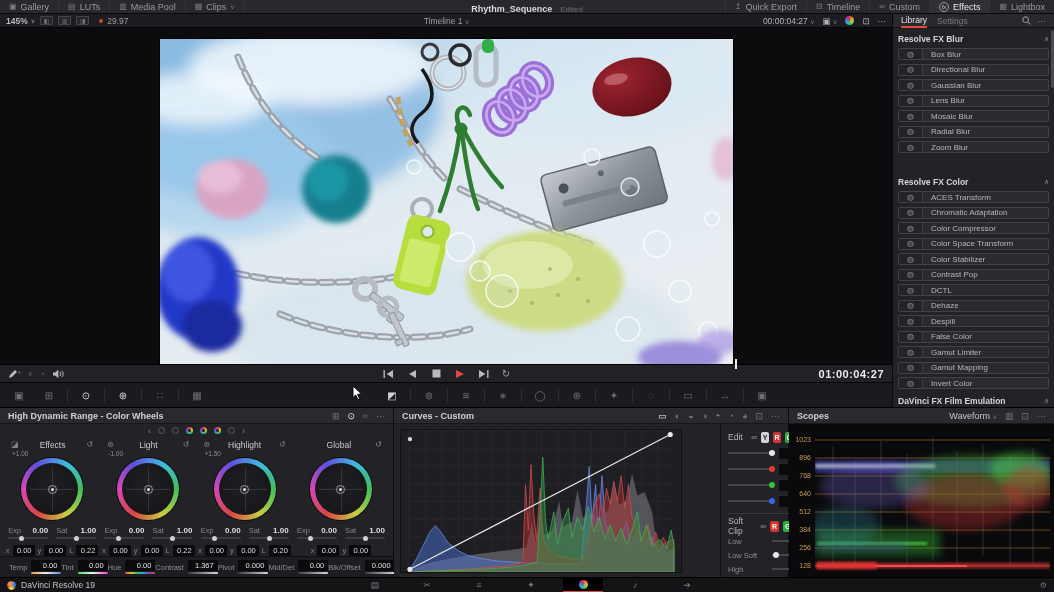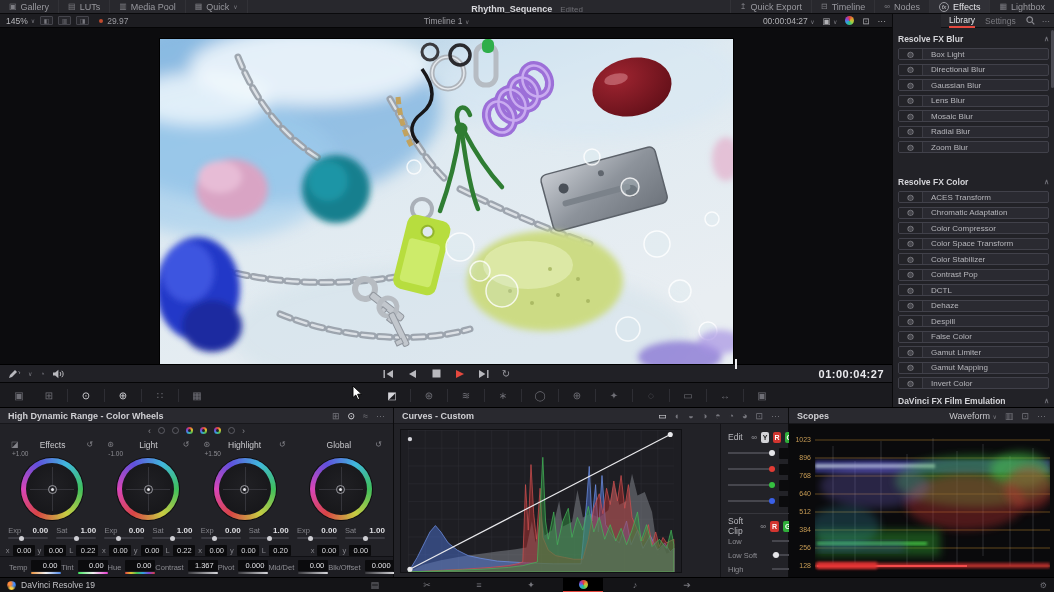--- a/index.html
+++ b/index.html
@@ -22,21 +22,21 @@
   .tb-title .s { color:#6e6e74; font-size:8px; }
   .fx-badge { width:10px; height:10px; border:1px solid #9a9aa0; border-radius:50%;
     font-size:6px; display:flex; align-items:center; justify-content:center; color:#c9c9cd; font-style:italic;}
 
   
   .middle { height:393px; display:flex; }
   .left-col { width:893px; display:flex; flex-direction:column; border-right:1px solid #0a0a0c; }
 
   .subbar { height:14px; background:#1d1d21; display:flex; align-items:center; font-size:8.5px;
     color:#9a9aa0; position:relative; border-bottom:1px solid #050506; padding:0 6px; }
-  .subbar .zoom-sel { display:flex; gap:3px; align-items:center; color:#b8b8bc; font-weight:normal; }
+  .subbar .zoom-sel { display:flex; gap:3px; align-items:center; color:#b8b8bc; font-weight:bold; }
   .mini-box { width:13px; height:9px; border:1px solid #45454c; border-radius:1px; margin-left:5px;
     font-size:6px; color:#7a7a80; display:flex; align-items:center; justify-content:center; background:#26262b;}
   .fpsdot { width:4px; height:4px; border-radius:50%; background:#c14a2e; margin:0 4px 0 10px; }
   .sub-center { position:absolute; left:0; width:893px; text-align:center; color:#9c9ca2; }
   .sub-right { margin-left:auto; display:flex; align-items:center; gap:8px; color:#b2b2b6; }
   .cwheel { width:9px; height:9px; border-radius:50%;
     background:conic-gradient(#e04040,#e0a030,#a8d040,#30c080,#30a0e0,#9040d0,#e04040); }
   .chev { font-size:6px; color:#7a7a80; }
 
   .viewer { flex:1; background:#0c0c0e; display:flex; justify-content:center; position:relative; }
@@ -56,21 +56,21 @@
   .palettebar { height:25px; background:#1b1b1f; border-top:1px solid #050506; display:flex;
     align-items:center; padding:0 4px; position:relative; }
   .pal-ic { width:30px; text-align:center; font-size:10px; color:#6f6f76; }
   .pal-ic.active { color:#d6d6da; }
   .pal-sep { width:1px; height:13px; background:#2e2e34; margin:0 3px; }
   .mouse-cursor { position:absolute; left:352px; top:3px; z-index:9; }
 
   
   .fx-panel { width:161px; background:#222227; display:flex; flex-direction:column; }
   .fx-tabs { height:14px; display:flex; align-items:center; background:#28282d; padding:0 8px; gap:10px;
-    border-bottom:1px solid #101013; font-size:8.5px; position:relative;margin-left:48px;}
+    border-bottom:1px solid #101013; font-size:8.5px; position:relative;}
   .fx-tab { color:#7b7b81; padding:2px 0 1px; }
   .fx-tab.active { color:#e2e2e6; border-bottom:2px solid #e5483e; }
   .fx-tabs-right { margin-left:auto; display:flex; gap:7px; align-items:center; color:#8a8a90; }
   .fx-list { flex:1; padding:2px 5px 0 5px; overflow:hidden; position:relative; }
   .fx-sec-head { height:13px; display:flex; align-items:center; font-size:8.5px; font-weight:bold;
     color:#d4d4d8; margin:2px 0 3px; }
   .fx-sec-head .col { margin-left:auto; color:#6f6f76; font-size:7px; }
   .fx-item { height:12px; margin-bottom:3.5px; background:#2a2a31; border:1px solid #41414a;
     border-radius:2px; display:flex; align-items:center; overflow:hidden; }
   .fx-thumb { width:24px; align-self:stretch; background:#232328; border-right:1px solid #3c3c44;
@@ -192,40 +192,40 @@
       <div class="tb-btn">
         <span class="gi">▤</span>
         <span>LUTs</span>
       </div>
       <div class="tb-btn">
         <span class="gi">▥</span>
         <span>Media Pool</span>
       </div>
       <div class="tb-btn">
         <span class="gi">▦</span>
-        <span>Quick</span>
+        <span>Clips</span>
         <span class="chev">∨</span>
       </div>
     </div>
     <div class="tb-title">
       <span class="t">Rhythm_Sequence</span>
       <span class="s">Edited</span>
     </div>
     <div class="tb-group right" style="margin-left:auto">
       <div class="tb-btn">
         <span class="gi">↥</span>
         <span>Quick Export</span>
       </div>
       <div class="tb-btn">
         <span class="gi">⊟</span>
         <span>Timeline</span>
       </div>
       <div class="tb-btn">
         <span class="gi">∞</span>
-        <span>Nodes</span>
+        <span>Custom</span>
       </div>
       <div class="tb-btn active">
         <span class="fx-badge">fx</span>
         <span>Effects</span>
       </div>
       <div class="tb-btn">
         <span class="gi">▦</span>
         <span>Lightbox</span>
       </div>
     </div>
@@ -531,21 +531,21 @@
       </div>
       <div class="fx-list">
         <div class="fx-scroll"></div>
 
         <div class="fx-sec-head">
           <span>Resolve FX Blur</span>
           <span class="col">∧</span>
         </div>
         <div class="fx-item">
           <span class="fx-thumb">◍</span>
-          <span class="fx-label">Box Light</span>
+          <span class="fx-label">Box Blur</span>
         </div>
         <div class="fx-item">
           <span class="fx-thumb">◍</span>
           <span class="fx-label">Directional Blur</span>
         </div>
         <div class="fx-item">
           <span class="fx-thumb">◍</span>
           <span class="fx-label">Gaussian Blur</span>
         </div>
         <div class="fx-item">

